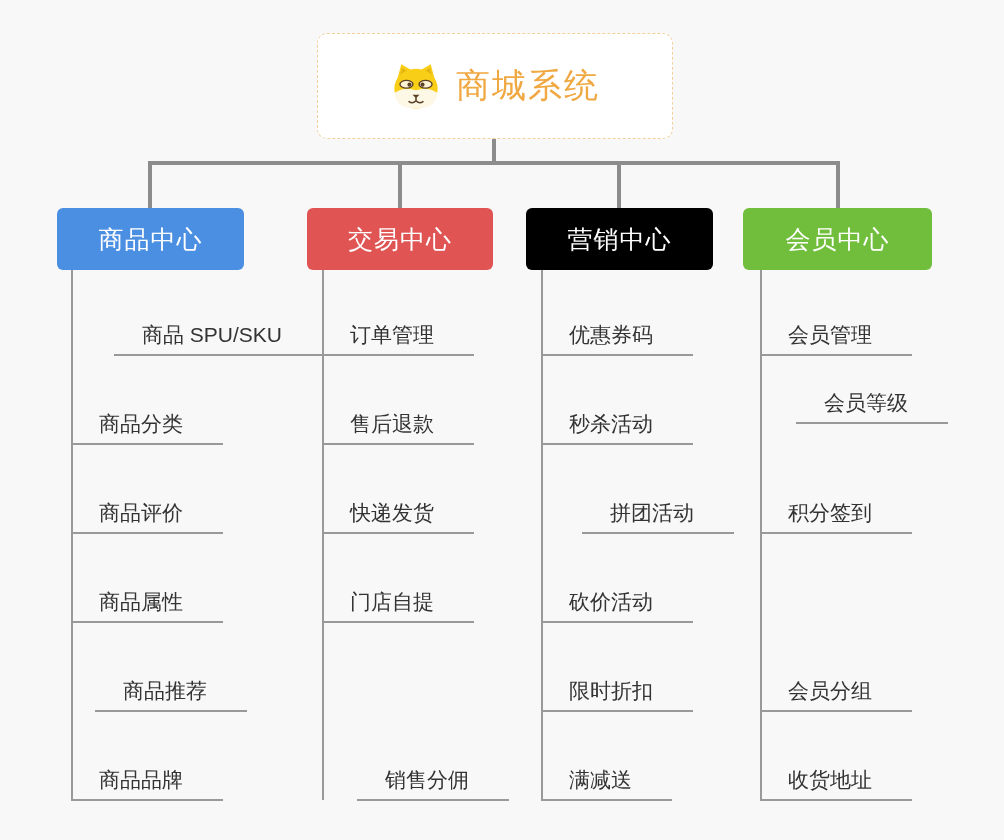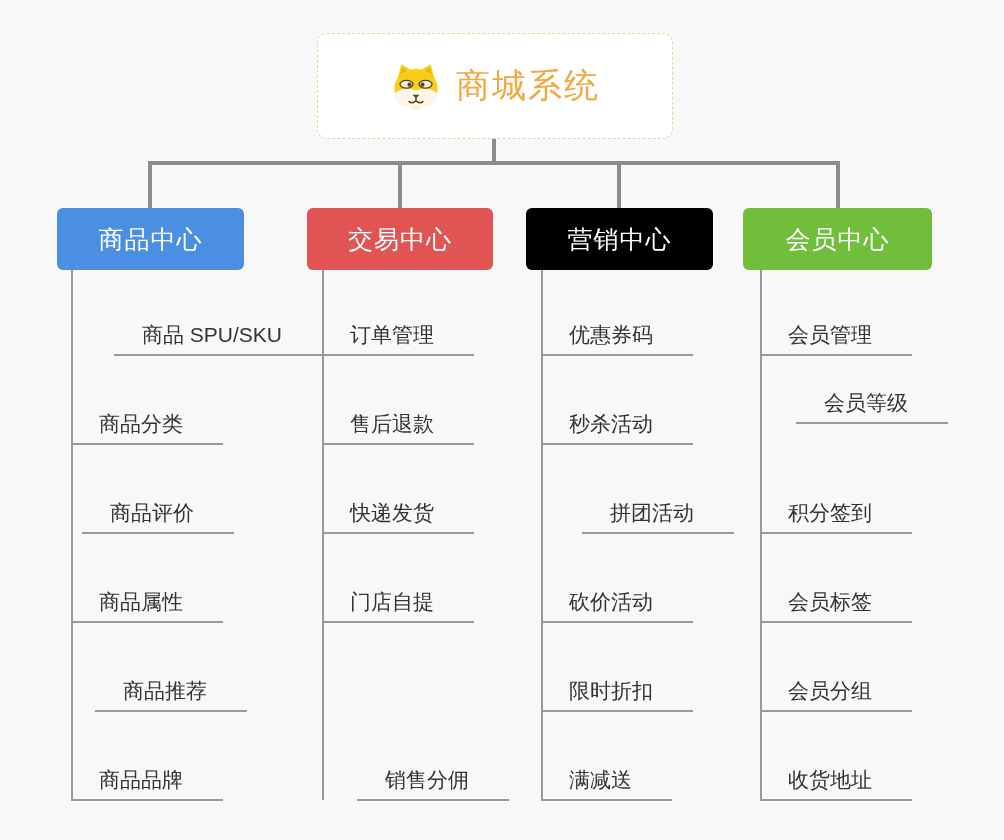--- a/index.html
+++ b/index.html
@@ -108,38 +108,37 @@
   </div>
   <div class="branch-box" style="left: 526px; width: 187px; background: #000000; text-align: center;">
     <span>营销中心</span>
   </div>
   <div class="branch-box" style="left: 743px; width: 189px; background: rgb(112, 190, 60);">
     <span>会员中心</span>
   </div>
 
   <div class="leaf" style="left:71px; top:324px;margin-left:43px;">商品 SPU/SKU</div>
   <div class="leaf" style="left:71px; top:413px;">商品分类</div>
-  <div class="leaf" style="left:82px; top:502px;">商品评价</div>
+  <div class="leaf" style="left:71px; top:502px;">商品评价</div>
   <div class="leaf" style="left:71px; top:591px;">商品属性</div>
   <div class="leaf" style="left:71px; top:680px;margin-left:24px;">商品推荐</div>
   <div class="leaf" style="left:71px; top:769px;">商品品牌</div>
 
   <div class="leaf" style="left:322px; top:324px;">订单管理</div>
   <div class="leaf" style="left:322px; top:413px;">售后退款</div>
   <div class="leaf" style="left:322px; top:502px;">快递发货</div>
   <div class="leaf" style="left:322px; top:591px;">门店自提</div>
   <div class="leaf" style="left:322px; top:769px;margin-left:35px;">销售分佣</div>
 
   <div class="leaf" style="left:541px; top:324px;">优惠券码</div>
   <div class="leaf" style="left:541px; top:413px;">秒杀活动</div>
   <div class="leaf" style="left:537px; top:502px;margin-left:45px;">拼团活动</div>
   <div class="leaf" style="left:541px; top:591px;">砍价活动</div>
   <div class="leaf" style="left:541px; top:680px;">限时折扣</div>
   <div class="leaf" style="left:541px; top:769px;">满减送</div>
 
   <div class="leaf" style="left:760px; top:324px;">会员管理</div>
   <div class="leaf" style="left:760px; top:392px;margin-left:36px;">会员等级</div>
   <div class="leaf" style="left:760px; top:502px;">积分签到</div>
-  <div class="leaf" style="left:760px; top:591px;">会员标签</div>
   <div class="leaf" style="left:760px; top:680px;">会员分组</div>
   <div class="leaf" style="left:760px; top:769px;">收货地址</div>
 
 </div>
 
 </body></html>

